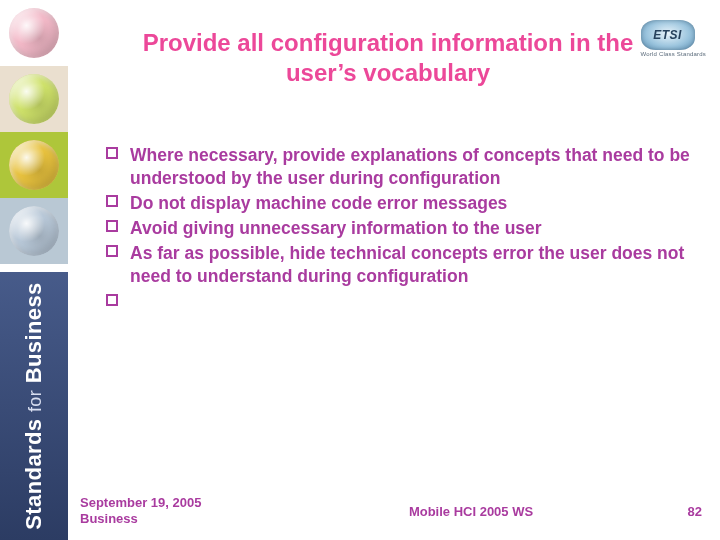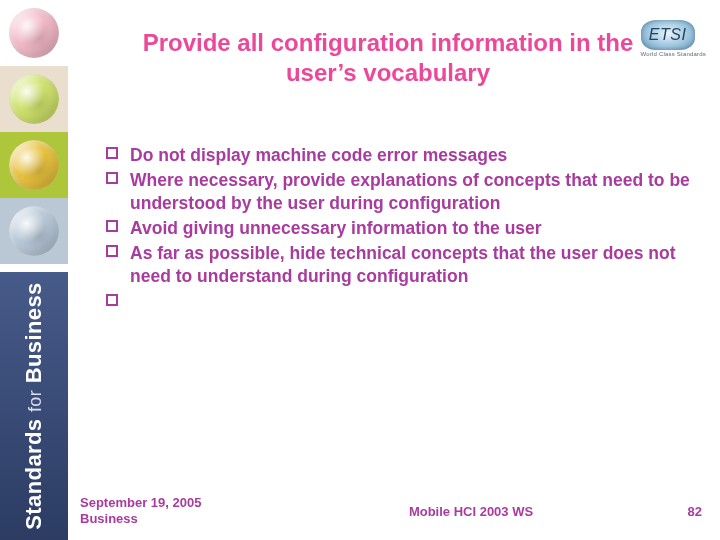--- a/index.html
+++ b/index.html
@@ -23,21 +23,21 @@
   .tile-bg-2 { background: #aec63a; }
   .tile-bg-3 { background: #b9c8d4; }
 
   .sfb-band { position: absolute; left: 0; top: 272px; width: 68px; height: 268px; background: linear-gradient(#475b8a,#2c3c63); display: flex; align-items: center; justify-content: center; }
   .sfb-text { transform: rotate(-90deg); white-space: nowrap; color: #fff; font-size: 22px; letter-spacing: 0.4px; }
   .sfb-text .thin  { font-weight: 300; color: #d8def0; font-size: 18px; }
   .sfb-text .bold  { font-weight: 700; }
 
   .logo { position: absolute; right: 14px; top: 20px; }
   .logo-chip { width: 54px; height: 30px; border-radius: 15px / 12px; background: radial-gradient(ellipse at 50% 45%, #e9f4fb 0%, #9cc5de 55%, #5a8fb5 100%); box-shadow: inset 0 0 4px rgba(0,0,0,0.25); display:flex; align-items:center; justify-content:center; }
-  .logo-chip span { font-style: italic; font-weight: 400; color: #26415c; font-size: 16px; letter-spacing: 0.5px; }
+  .logo-chip span { font-style: italic; font-weight: 700; color: #26415c; font-size: 12px; letter-spacing: 0.5px; }
   .logo-sub { font-size: 6px; color: #5a6a7a; text-align: center; margin-top: 1px; letter-spacing: 0.2px; }
 
   .title { position: absolute; left: 120px; top: 28px; width: 536px; text-align: center; color: #ec4899; font-weight: 700; font-size: 24px; line-height: 1.25; }
 
   .bullets { position: absolute; left: 100px; top: 144px; width: 590px; color: #a93b9f; font-weight: 700; font-size: 17.5px; line-height: 1.32; }
   .bullets ul { list-style: none; padding: 0; }
   .bullets li { position: relative; padding-left: 30px; margin-bottom: 2px; }
   .square { position: absolute; left: 6px; top: 3px; width: 12px; height: 12px; border: 2px solid #a93b9f; background: #fff; }
 
   .footer { position: absolute; left: 80px; right: 18px; top: 495px; display: flex; align-items: center; color: #a93b9f; font-weight: 700; font-size: 13px; }
@@ -76,30 +76,30 @@
     <div class="logo-chip">
         <span>ETSI</span>
       </div>
     <div class="logo-sub">World Class Standards</div>
   </div>
 
   <div class="title">Provide all configuration information in the user’s vocabulary</div>
 
   <div class="bullets">
     <ul>
+      <li><span class="square"></span><span>Where necessary, provide explanations of concepts that need to be understood by the user during configuration</span></li>
       <li><span class="square"></span><span>Do not display machine code error messages</span></li>
-      <li><span class="square"></span><span>Where necessary, provide explanations of concepts that need to be understood by the user during configuration</span></li>
       <li><span class="square"></span><span>Avoid giving unnecessary information to the user</span></li>
-      <li><span class="square"></span><span>As far as possible, hide technical concepts that the user does not need to understand during configuration</span></li>
+      <li><span class="square"></span><span>As far as possible, hide technical concepts error the user does not need to understand during configuration</span></li>
       <li><span class="square"></span></li>
     </ul>
   </div>
 
   <div class="footer">
     <div class="date">
       <div>September 19, 2005</div>
       <div>Business</div>
     </div>
-    <div class="event">Mobile HCI 2003 WS</div>
+    <div class="event">Mobile HCI 2005 WS</div>
     <div class="page">82</div>
   </div>
 
 </div>
 
 </body></html>

